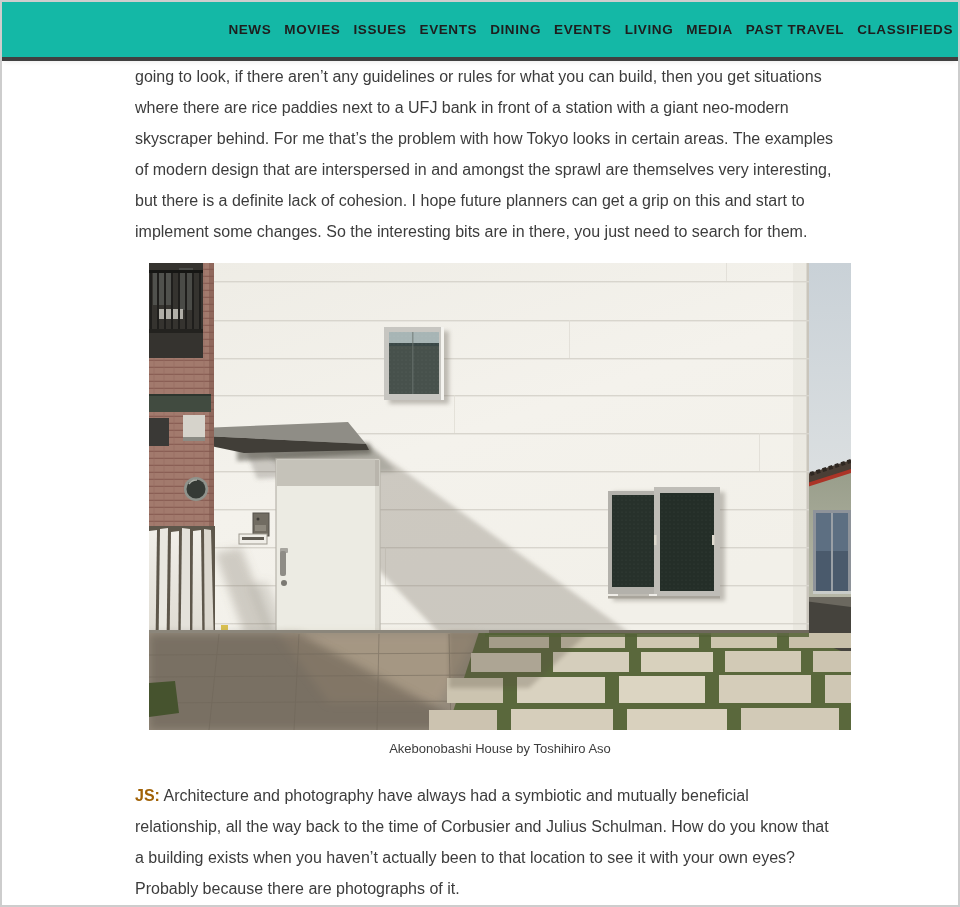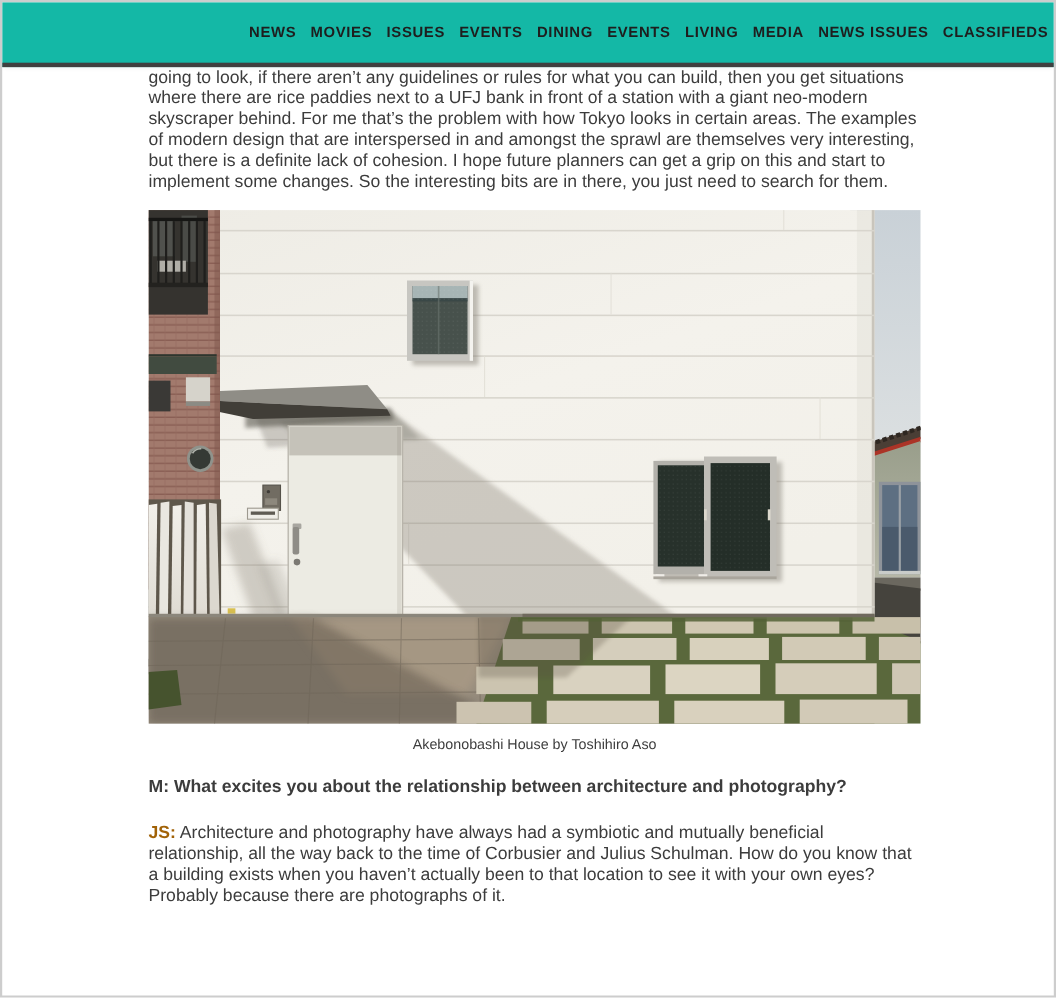--- a/index.html
+++ b/index.html
@@ -16,24 +16,24 @@
     box-shadow:0 3px 5px -2px rgba(0,0,0,0.08);
     position:relative;z-index:2;
   }
   .topnav a{
     font-size:13.5px;font-weight:700;letter-spacing:0.6px;
     color:#1e1e1e;text-decoration:none;white-space:nowrap;cursor:pointer;
   }
   
   .content{width:702px;margin-left:133px;}
   .content p{
-    margin:0;font-size:16px;line-height:19px;color:#3c3c3c;
+    margin:0;font-size:16px;line-height:31px;color:#3c3c3c;
   }
   .para1{margin-top:0;}
-  figure{margin:16px 0 0 0;padding:0;width:702px;}
+  figure{margin:16px 0 0 14px;padding:0;width:702px;}
   figure svg{display:block;}
   figcaption{
     margin-top:10px;text-align:center;font-size:13px;color:#3d3d3d;line-height:17px;
   }
   .question{margin-top:21px !important;font-weight:700;color:#242424;line-height:24px;}
   .answer{margin-top:23px !important;}
   .answer b{color:#a16207;}
 </style>
 </head>
 <body>
@@ -42,21 +42,21 @@
 
   <nav class="topnav">
     <a>NEWS</a>
     <a>MOVIES</a>
     <a>ISSUES</a>
     <a>EVENTS</a>
     <a>DINING</a>
     <a>EVENTS</a>
     <a>LIVING</a>
     <a>MEDIA</a>
-    <a>NEWS ISSUES</a>
+    <a>PAST TRAVEL</a>
     <a>CLASSIFIEDS</a>
   </nav>
 
   <div class="content">
 
     <p class="para1">going to look, if there aren’t any guidelines or rules for what you can build, then you get situations where there are rice paddies next to a UFJ bank in front of a station with a giant neo-modern skyscraper behind. For me that’s the problem with how Tokyo looks in certain areas. The examples of modern design that are interspersed in and amongst the sprawl are themselves very interesting, but there is a definite lack of cohesion. I hope future planners can get a grip on this and start to implement some changes. So the interesting bits are in there, you just need to search for them.</p>
 
     <figure>
 
       <svg width="702" height="467" viewBox="0 0 702 467">
@@ -286,18 +286,17 @@
           <polygon points="300,369 440,369 380,425 300,425" fill="#58503f" opacity="0.28" filter="url(#soft1)"></polygon>
           <rect x="336" y="368" width="324" height="6" fill="#546236" opacity="0.85"></rect>
           <rect x="0" y="367" width="660" height="3" fill="#8b867b"></rect>
           <rect x="340" y="367" width="320" height="3" fill="#6f695d"></rect>
           <polygon points="0,420 26,418 30,450 0,454" fill="#46532e"></polygon>
         </g>
       </svg>
       <figcaption>Akebonobashi House by Toshihiro Aso</figcaption>
     </figure>
 
-    <p class="question">M: What excites you about the relationship between architecture and photography?</p>
 
     <p class="answer"><b>JS:</b><span> Architecture and photography have always had a symbiotic and mutually beneficial relationship, all the way back to the time of Corbusier and Julius Schulman. How do you know that a building exists when you haven’t actually been to that location to see it with your own eyes? Probably because there are photographs of it.</span></p>
 
   </div>
 </div>
 
 </body></html>

